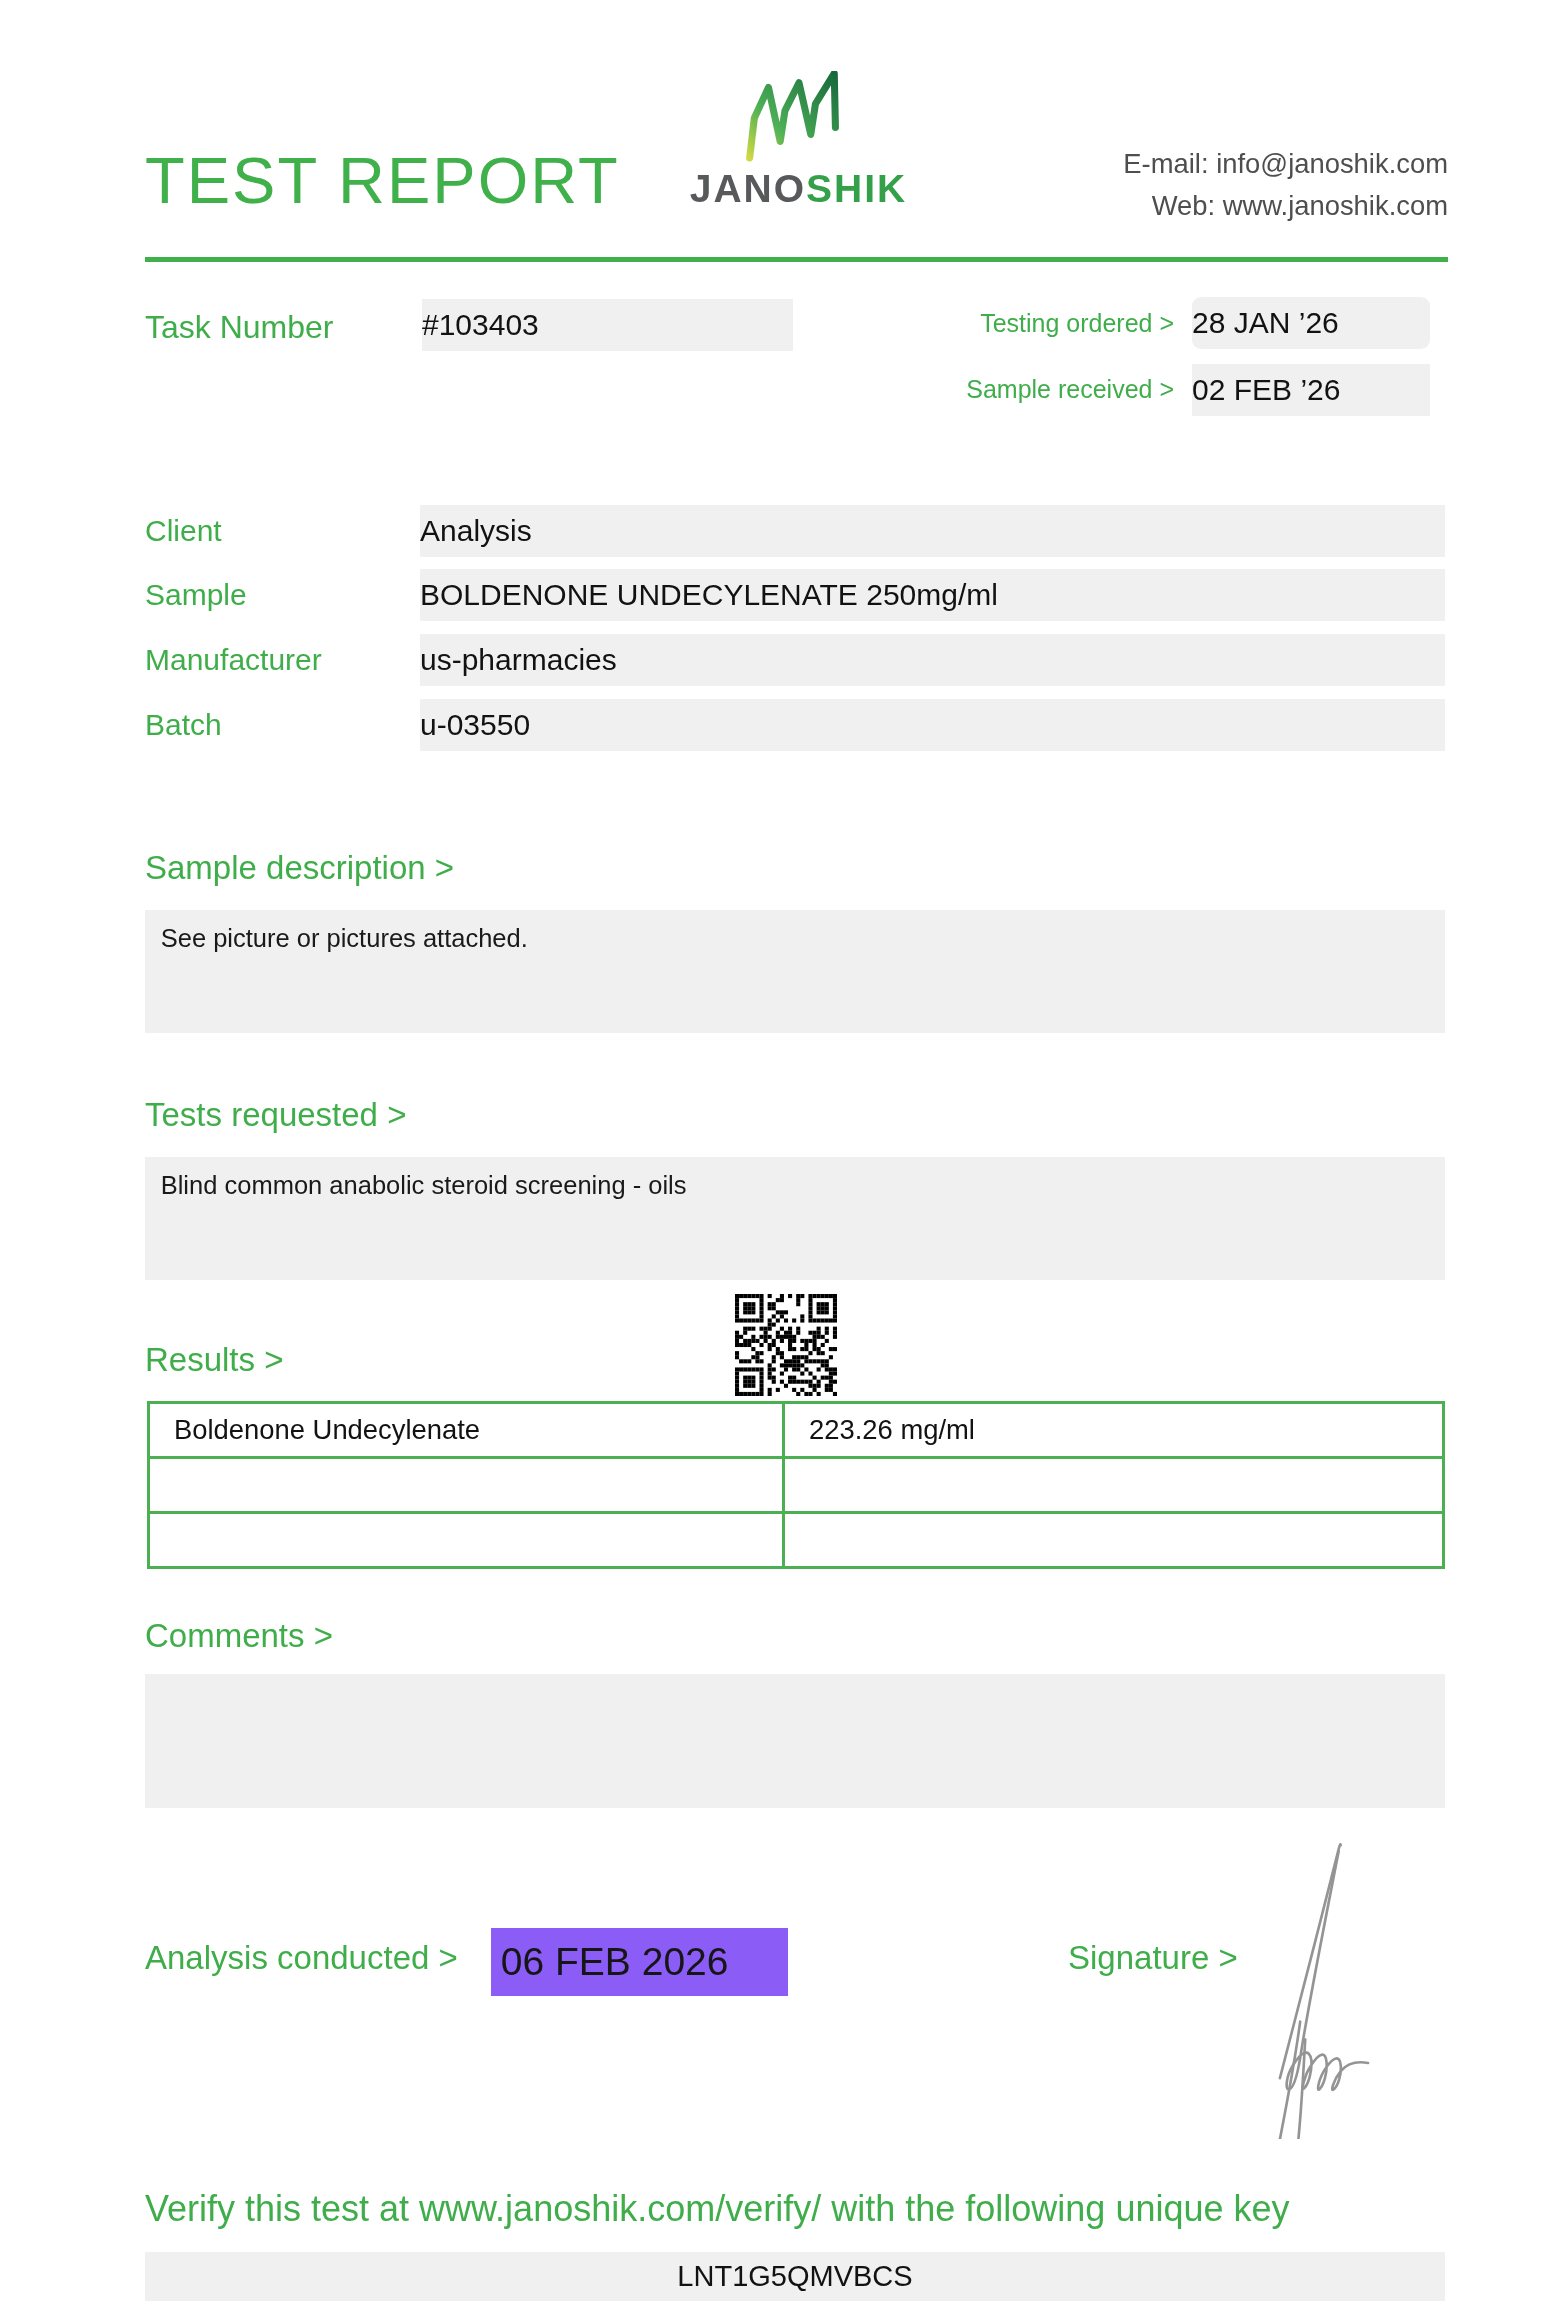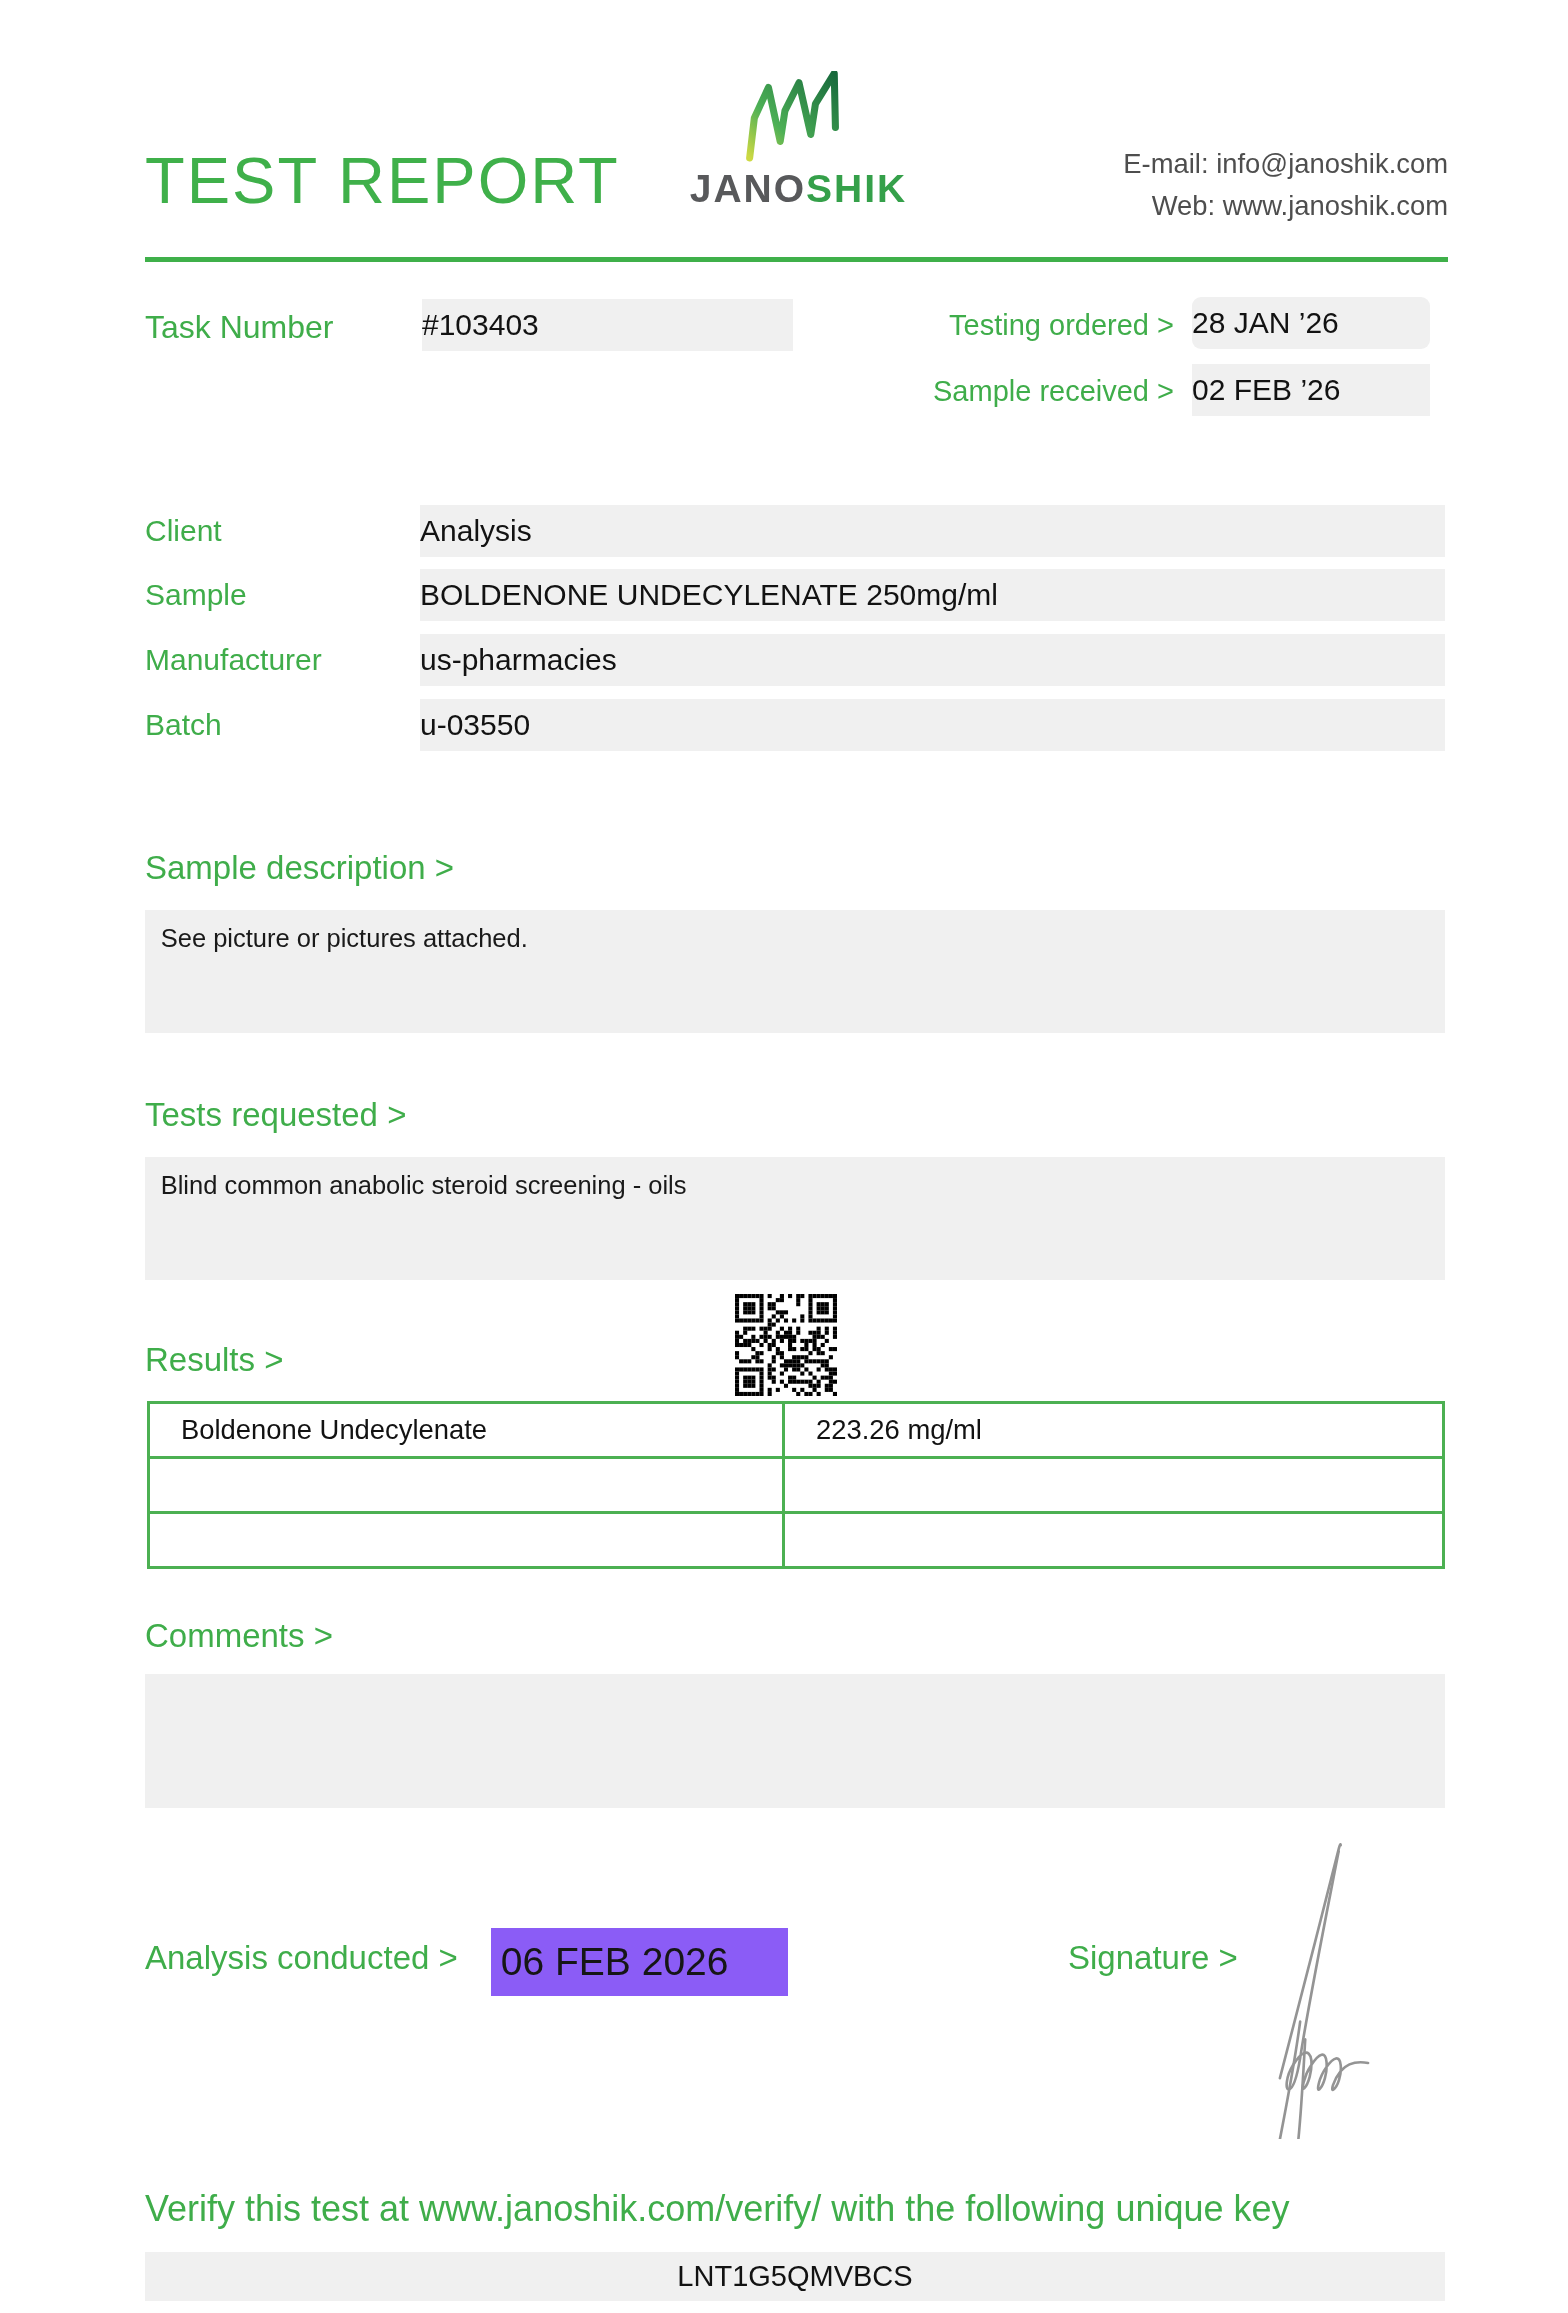--- a/index.html
+++ b/index.html
@@ -14,25 +14,25 @@
   .logo-word{font-size:39px;font-weight:700;letter-spacing:2px;white-space:nowrap;margin-top:2px;}
   .logo-gray{color:#58595b;}
   .logo-green{color:#35a04a;}
   .contact{right:120px;top:143px;text-align:right;font-size:27.4px;line-height:1.55;color:#4e4e4e;white-space:nowrap;}
   .rule{left:145px;right:120px;top:257px;height:4.9px;background:#3fb04a;}
   .label{font-size:30px;color:#3fad4a;white-space:nowrap;}
   .heading{font-size:33px;color:#3fad4a;white-space:nowrap;}
   .valbox{background:#f0f0f0;color:#121212;font-size:30px;line-height:52px;height:52px;padding-left:0;box-sizing:border-box;white-space:nowrap;overflow:hidden;}
   .task-label{left:145px;top:309px;font-size:32px;}
   .task-box{left:422px;top:299px;width:371px;}
-  .date-label{text-align:right;font-size:29px;}
+  .date-label{text-align:right;font-size:25px;}
   .date-box{width:238px;right:138px;text-align:left;}
   .graybox{background:#f0f0f0;left:145px;right:123px;padding:13.7px 15.7px;box-sizing:border-box;font-size:25.5px;color:#1a1a1a;}
   .results-table{left:147px;right:123px;top:1401px;border-collapse:collapse;position:absolute;width:1298px;table-layout:fixed;}
-  .results-table td{border:3.9px solid #4cb052;height:52px;font-size:27.4px;color:#121212;padding:0 0 0 31px;vertical-align:middle;white-space:nowrap;overflow:hidden;}
+  .results-table td{border:3.9px solid #4cb052;height:52px;font-size:27.4px;color:#121212;padding:0 0 0 24px;vertical-align:middle;white-space:nowrap;overflow:hidden;}
   .analysis-box{left:491px;top:1928px;width:297px;height:68px;line-height:68px;font-size:39px;background:#8b5cf6;padding-left:9.8px;box-sizing:border-box;white-space:nowrap;}
   .verify{left:145px;top:2188px;font-size:36px;color:#3fad4a;white-space:nowrap;letter-spacing:0px;}
   .keybox{left:145px;right:123px;top:2252px;height:49px;line-height:49px;background:#f0f0f0;text-align:center;font-size:29px;color:#121212;}
   .qr{left:735px;top:1294px;}
   .sig{left:1247px;top:1835px;}
 </style>
 </head>
 <body>
 
 <div class="page">

